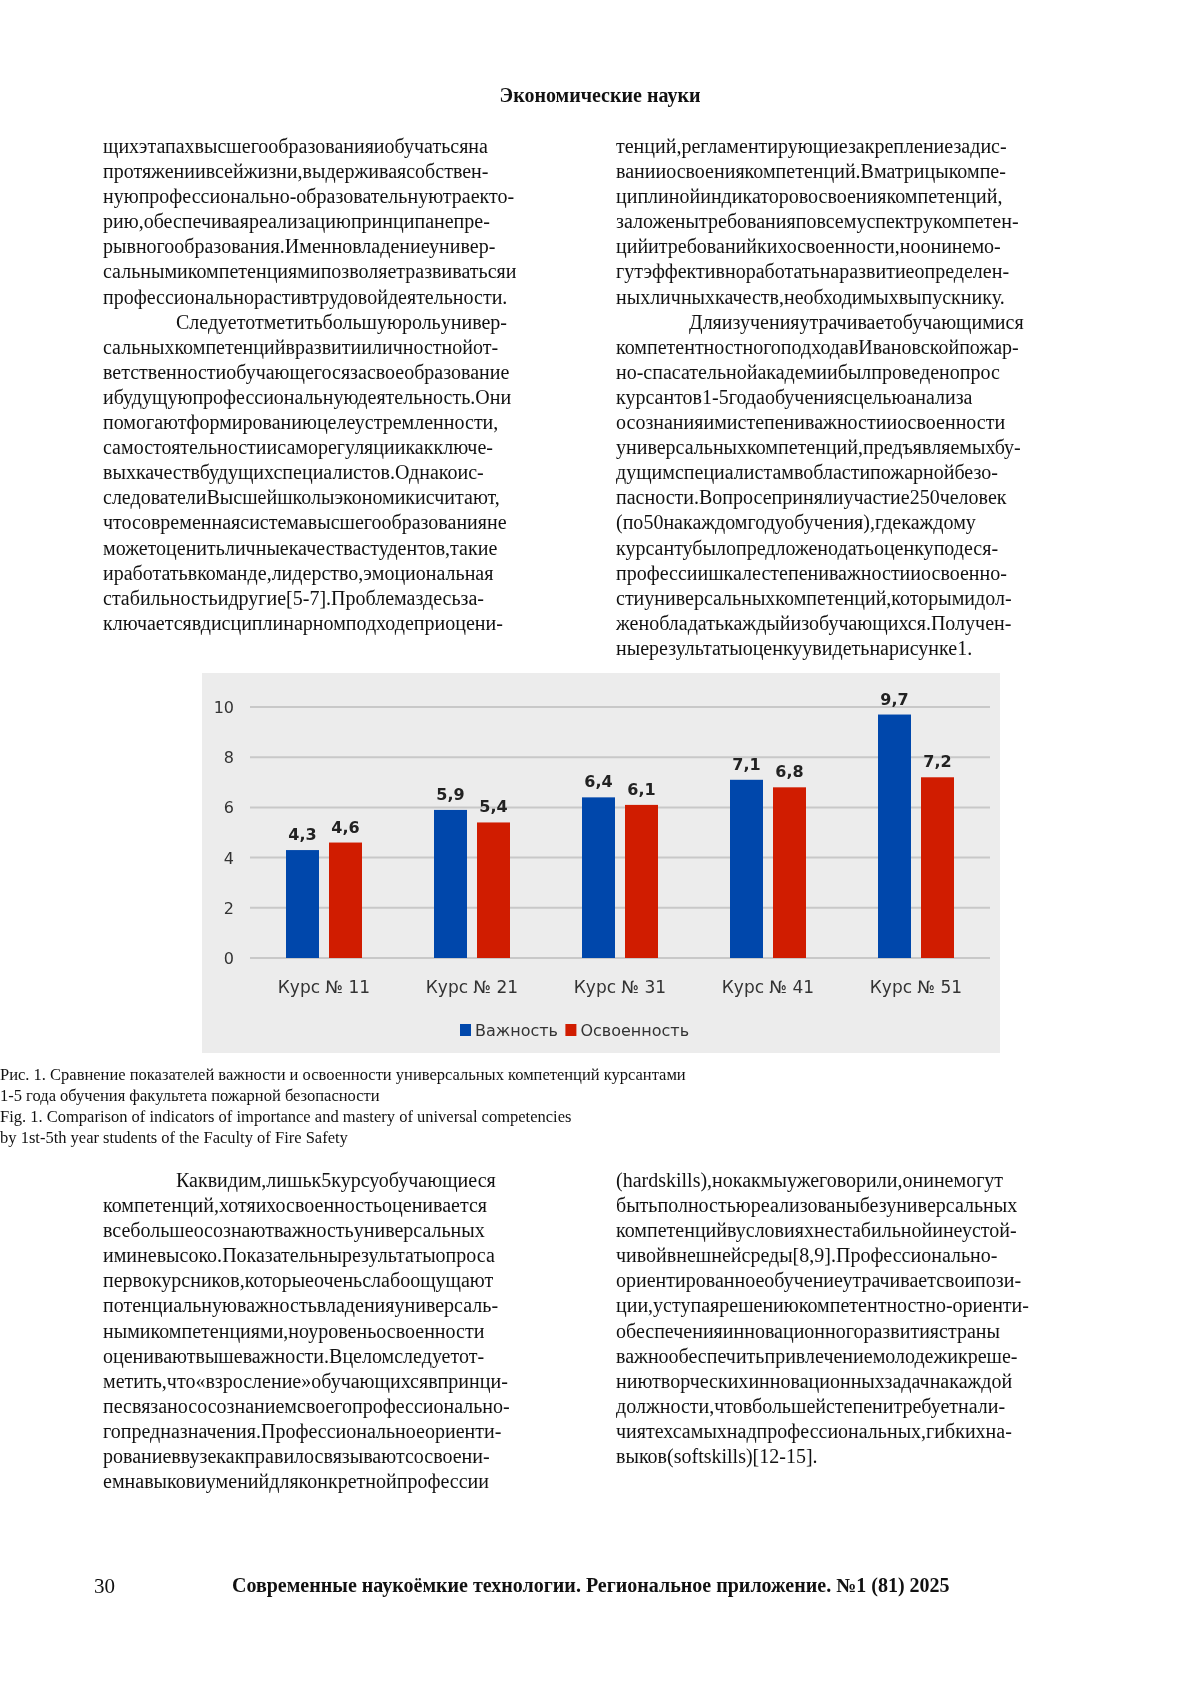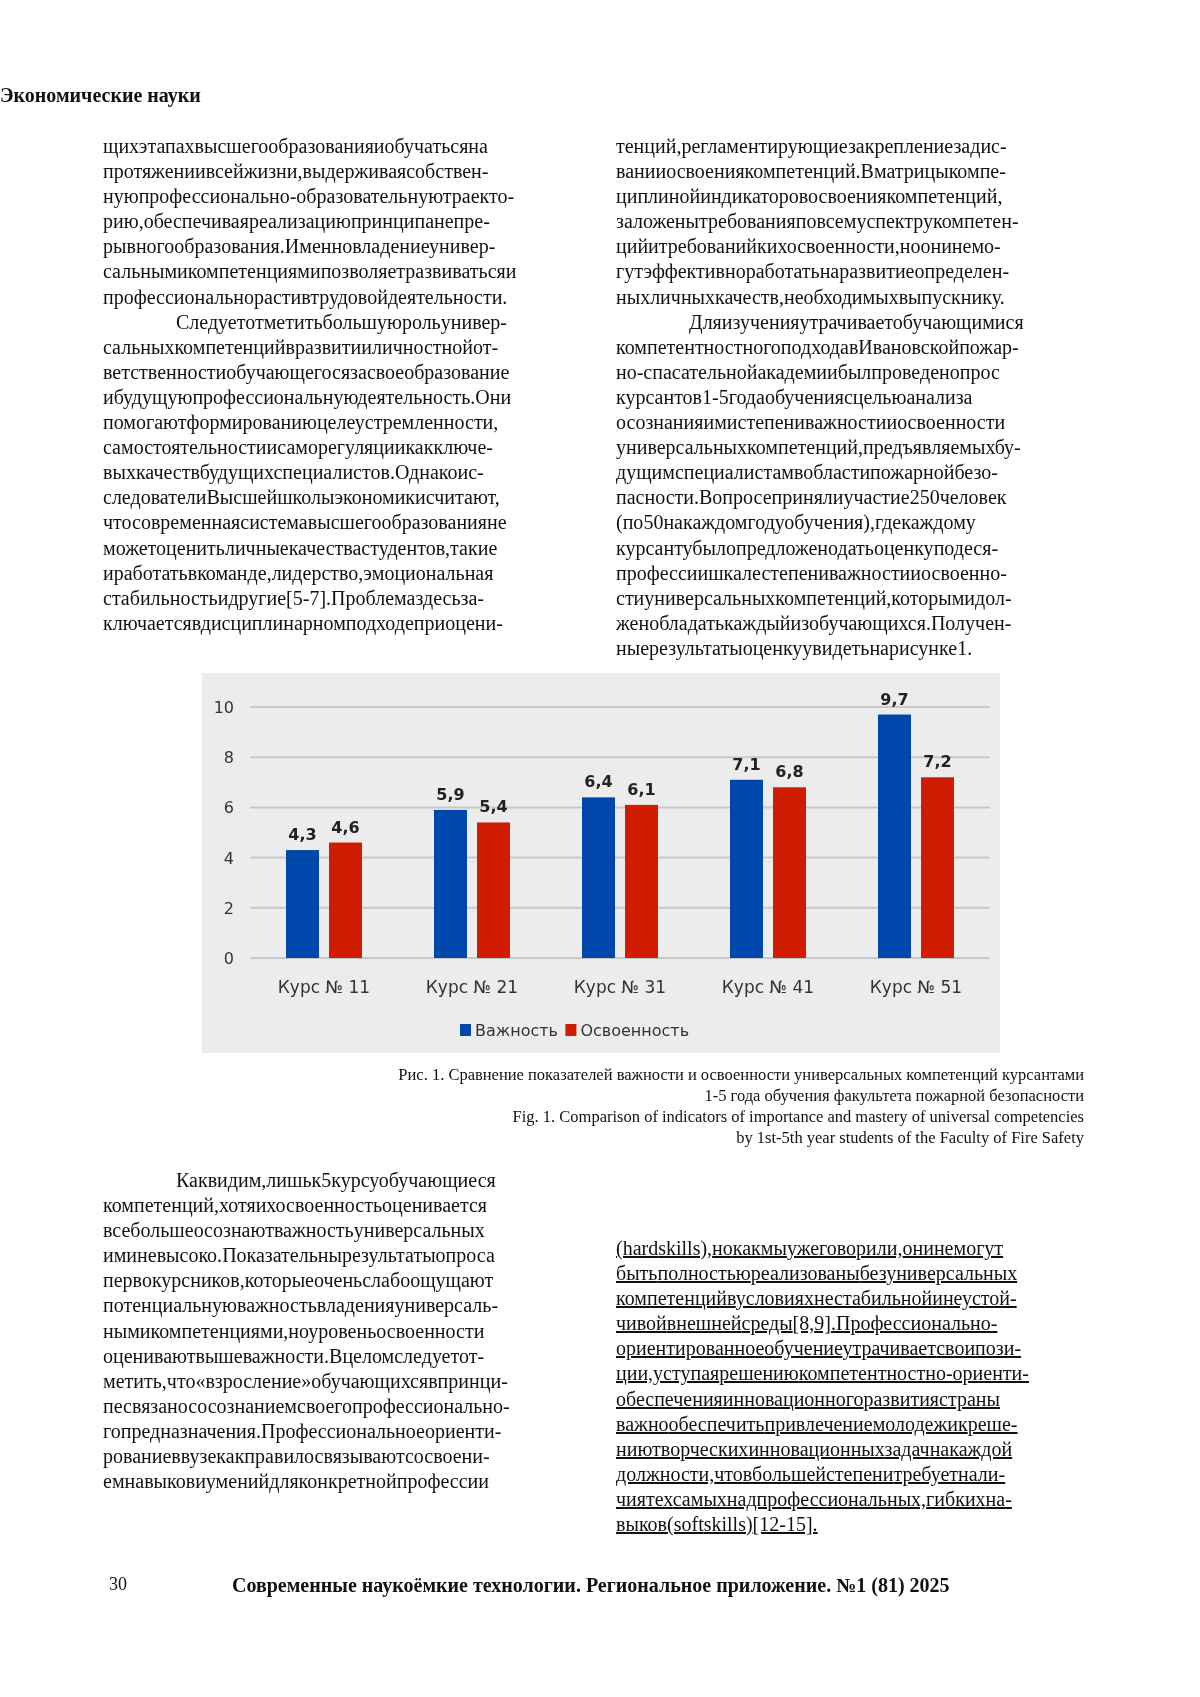--- a/index.html
+++ b/index.html
@@ -1,31 +1,31 @@
 <!DOCTYPE html>
 <html><head>
 <meta charset="utf-8">
 <style>
   html, body { margin:0; padding:0; background:#ffffff; }
   body { width:1200px; height:1697px; position:relative; overflow:hidden;
          font-family:"Liberation Serif","DejaVu Serif",serif; color:#111; }
-  .running-head { position:absolute; top:84px; left:0; width:1200px; text-align:left;
+  .running-head { position:absolute; top:84px; left:0; width:1200px; text-align:center;
          font-weight:bold; font-size:20px; }
   .col { position:absolute; width:482px; font-size:20px; line-height:25.1px; }
   .col .line { display:block; text-align:justify; text-align-last:justify; white-space:nowrap; height:25.1px; overflow:visible; }
   .col-tl { left:103px; top:134px; }
   .col-tr { left:616px; top:134px; }
   .col-bl { left:103px; top:1168px; }
-  .col-br { left:616px; top:1236px;text-decoration:underline; }
+  .col-br { left:616px; top:1168px; }
   .j { display:flex; justify-content:space-between; }
   .j.left { justify-content:flex-start; gap:7px; }
   .chart { position:absolute; left:202px; top:673px; width:798px; height:380px; background:#ececec; }
   .chart svg { position:absolute; left:0; top:0; }
-  .caption { position:absolute; left:0; width:1084px; text-align:right; font-size:16.5px; line-height:21px; top:1064px; }
-  .footer-num { position:absolute; left:109px; top:1574px; font-size:18px; }
+  .caption { position:absolute; left:0; width:1084px; text-align:left; font-size:16.5px; line-height:21px; top:1064px; }
+  .footer-num { position:absolute; left:94px; top:1574px; font-size:21px; }
   .footer-title { position:absolute; left:232px; top:1574px; font-size:20px;font-weight:bold; }
 </style>
 </head>
 <body>
 
 <div class="running-head">Экономические науки</div>
 
 <div class="col col-tl" id="col-tl">
     <div class="line j"><span>щих</span><span>этапах</span><span>высшего</span><span>образования</span><span>и</span><span>обучаться</span><span>на</span></div>
     <div class="line j"><span>протяжении</span><span>всей</span><span>жизни,</span><span>выдерживая</span><span>собствен-</span></div>

